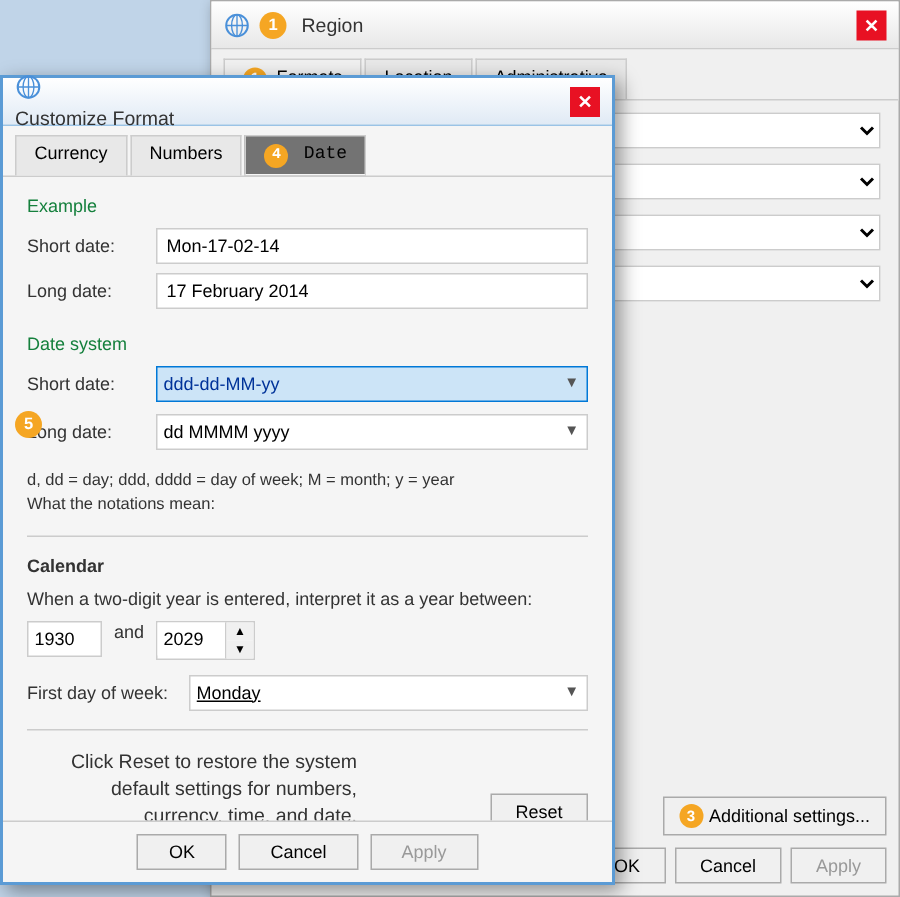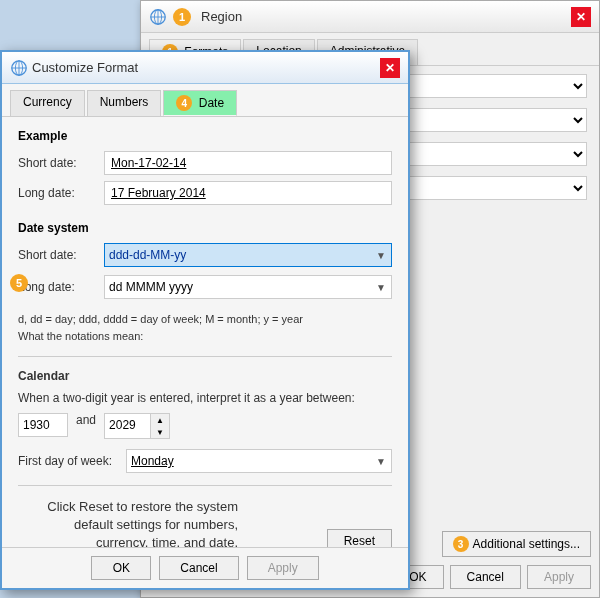--- a/index.html
+++ b/index.html
@@ -179,22 +179,22 @@
       background: linear-gradient(to bottom, #ffffff, #e0eaf5);
       border-bottom: 1px solid #9ac3e6;
       padding: 6px 8px;
       display: flex;
       align-items: center;
       justify-content: space-between;
       height: 32px;
     }
     .customize-titlebar-left {
       display: flex;
-      align-items: center;
       gap: 4px;
+      flex-direction: column;
     }
     .customize-title {
       font-size: 13px;
       color: #333;
     }
     .close-btn-customize {
       width: 20px;
       height: 20px;
       background: #e81123;
       color: white;
@@ -215,22 +215,23 @@
     .cust-tab {
       padding: 4px 12px;
       border: 1px solid #ccc;
       border-bottom: none;
       background: #e8e8e8;
       cursor: pointer;
       font-size: 12px;
       margin-right: 2px;
     }
     .cust-tab.active {
-      background: #86efac;
+      background: #737373;
       border-bottom: 1px solid #f5f5f5;
+      font-family: Liberation Mono, monospace;
     }
     .cust-tab-badge {
       background: #f5a623;
       color: white;
       border-radius: 50%;
       width: 16px;
       height: 16px;
       display: inline-flex;
       align-items: center;
       justify-content: center;
@@ -238,22 +239,22 @@
       font-weight: bold;
       margin-right: 3px;
     }
     .customize-body {
       padding: 12px 16px;
       overflow-y: auto;
       height: calc(100% - 88px);
     }
     .section-label {
       font-size: 12px;
-      font-weight: bold;
-      color: #000000;
+      font-weight: normal;
+      color: #15803d;
       margin-bottom: 8px;
     }
     .example-grid {
       display: grid;
       grid-template-columns: 80px 1fr;
       gap: 6px;
       margin-bottom: 16px;
       align-items: center;
     }
     .ex-label {
@@ -261,21 +262,20 @@
       color: #333;
     }
     .ex-value {
       border: 1px solid #ccc;
       padding: 3px 6px;
       background: white;
       font-size: 12px;
       height: 24px;
       display: flex;
       align-items: center;
-      text-decoration: underline;
     }
     .format-section {
       margin-bottom: 12px;
     }
     .format-row {
       display: grid;
       grid-template-columns: 80px 1fr;
       gap: 6px;
       margin-bottom: 8px;
       align-items: center;

